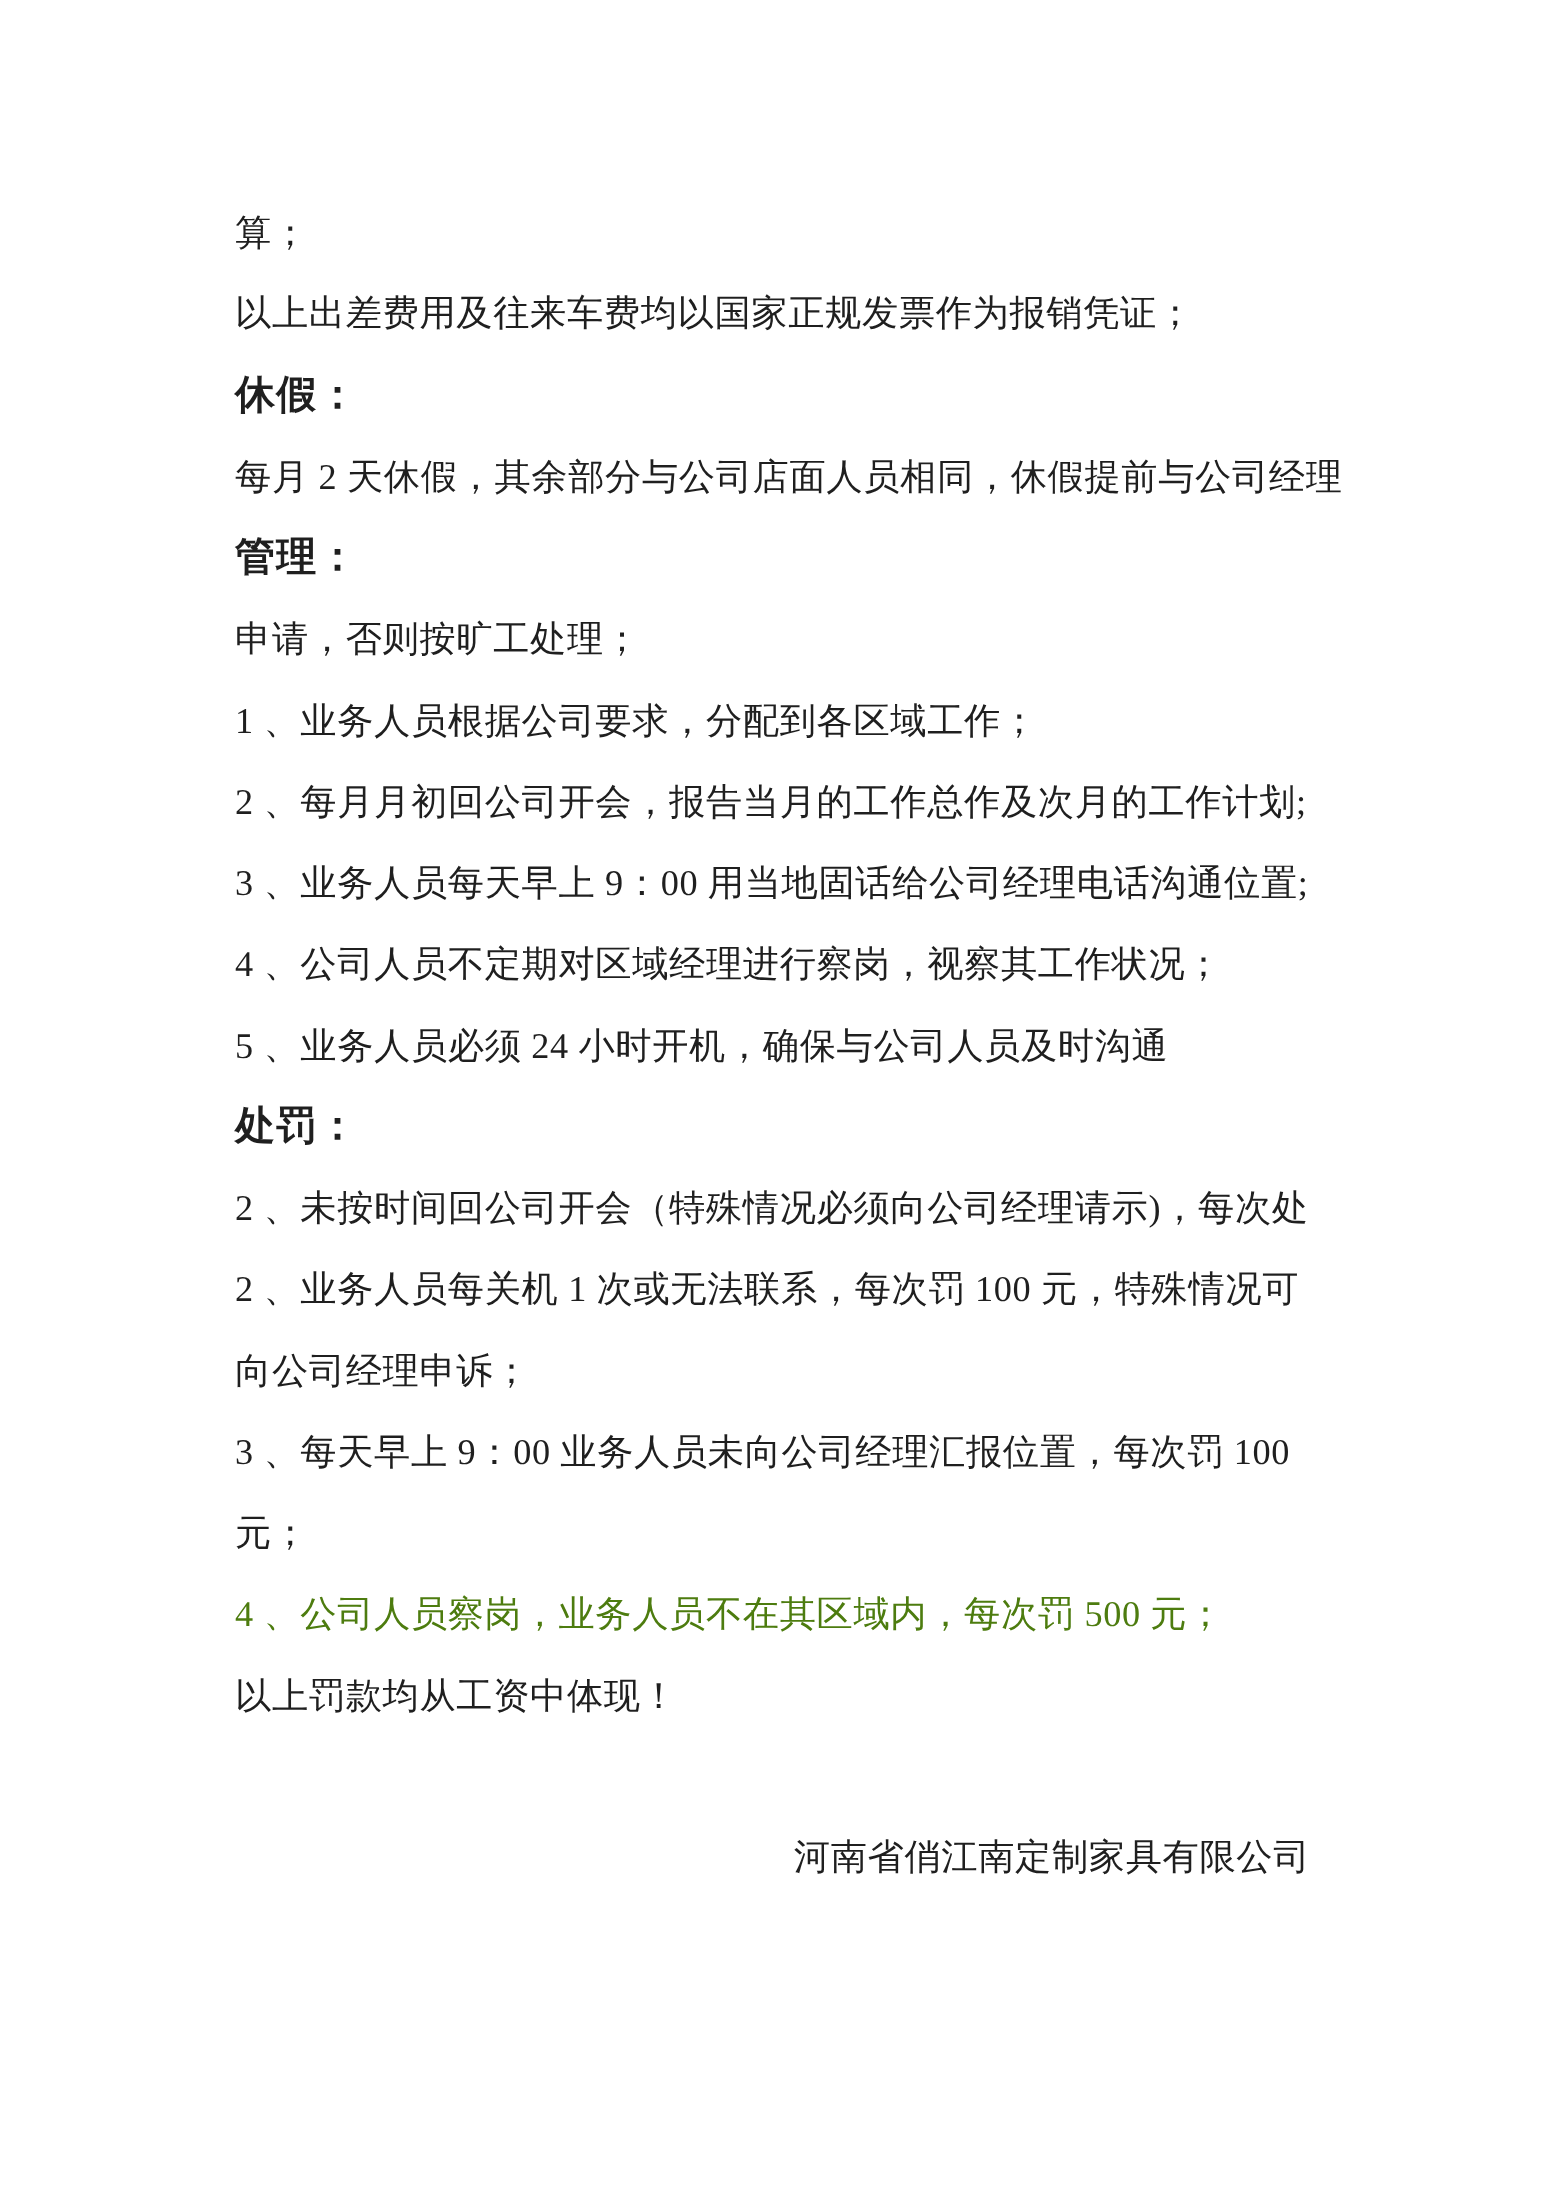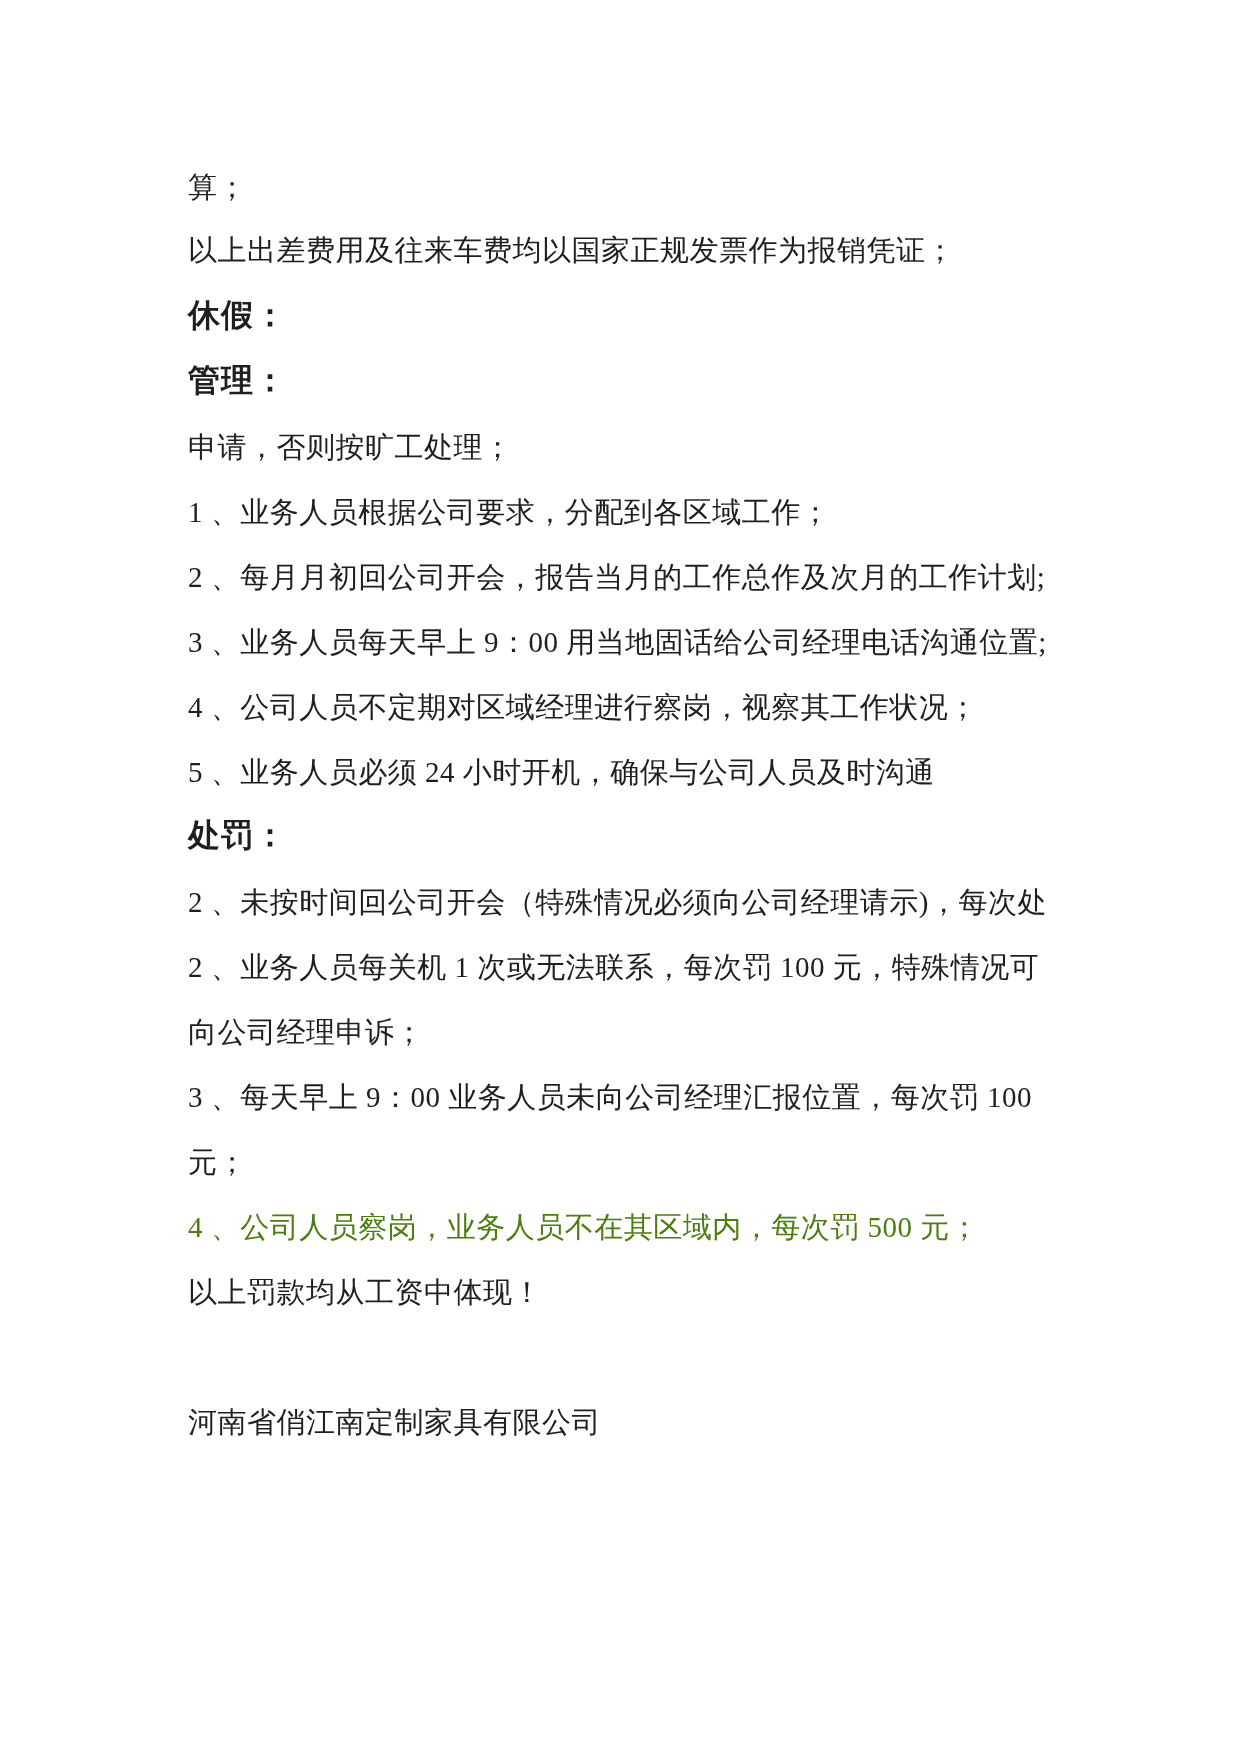--- a/index.html
+++ b/index.html
@@ -36,30 +36,33 @@
     letter-spacing: 0.5px;
     font-family: "Liberation Serif", "DejaVu Serif", serif;
   }
   .line.heading {
     font-weight: bold;
     font-size: 32px;
     letter-spacing: 1px;
     font-family: Liberation Mono, monospace;
   }
   .line.signature {
+    text-align: right;
+    font-family: Liberation Mono, monospace;
   }
 </style>
 </head>
 <body style="background: rgb(255, 255, 255);">
 
 <div class="page">
   <div class="doc-body" id="doc">
       <div class="line body" style="color: rgb(31, 31, 31);">算；</div>
       <div class="line body" style="color: rgb(31, 31, 31); font-family: Liberation Mono, monospace;">以上出差费用及往来车费均以国家正规发票作为报销凭证；</div>
       <div class="line heading" style="color: rgb(31, 31, 31);">休假：</div>
+      <div class="line body" style="color: rgb(31, 31, 31);">每月 2 天休假，其余部分与公司店面人员相同，休假提前与公司经理</div>
       <div class="line heading" style="color: rgb(31, 31, 31);">管理：</div>
       <div class="line body" style="color: rgb(31, 31, 31);">申请，否则按旷工处理；</div>
       <div class="line body" style="color: rgb(31, 31, 31);">1 、业务人员根据公司要求，分配到各区域工作；</div>
       <div class="line body" style="color: rgb(31, 31, 31);">2 、每月月初回公司开会，报告当月的工作总作及次月的工作计划;</div>
       <div class="line body" style="color: rgb(31, 31, 31);">3 、业务人员每天早上 9：00 用当地固话给公司经理电话沟通位置;</div>
       <div class="line body" style="color: rgb(31, 31, 31);">4 、公司人员不定期对区域经理进行察岗，视察其工作状况；</div>
       <div class="line body" style="color: rgb(31, 31, 31);">5 、业务人员必须 24 小时开机，确保与公司人员及时沟通</div>
       <div class="line heading" style="color: rgb(31, 31, 31);">处罚：</div>
       <div class="line body" style="color: rgb(31, 31, 31);">2 、未按时间回公司开会（特殊情况必须向公司经理请示)，每次处</div>
       <div class="line body" style="color: rgb(31, 31, 31);">2 、业务人员每关机 1 次或无法联系，每次罚 100 元，特殊情况可</div>

